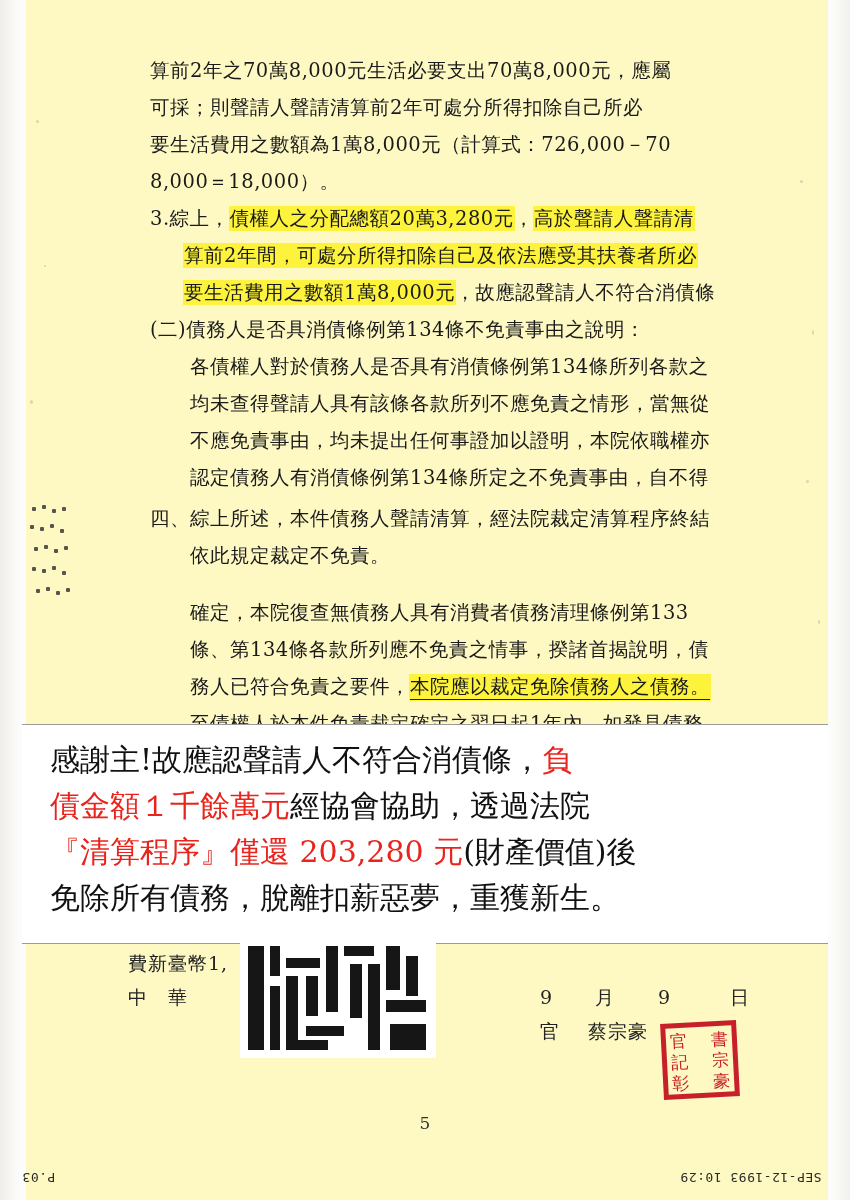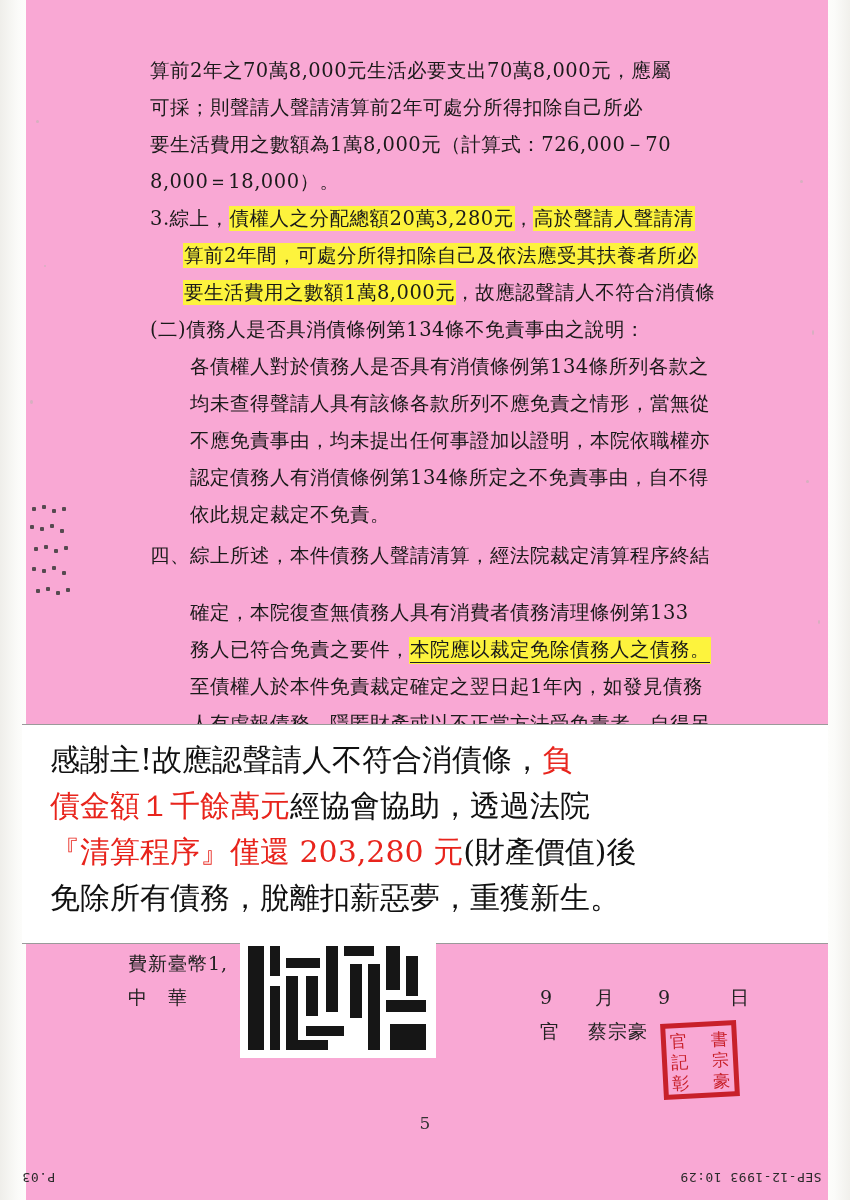--- a/index.html
+++ b/index.html
@@ -10,21 +10,21 @@
     width: 850px;
     height: 1200px;
     background: #ffffff;
     font-family: "DejaVu Serif", serif;
     position: relative;
     overflow: hidden;
   }
   .page {
     position: absolute;
     inset: 0;
-    background: #f9a8d4;
+    background: #fef9c3;
   }
   
   .scan-edge-left {
     position: absolute;
     left: 0; top: 0; bottom: 0;
     width: 26px;
     background: linear-gradient(90deg,#efeeea 0%, #fbfbf9 70%, #fdfdfb 100%);
   }
   .scan-edge-right {
     position: absolute;
@@ -273,29 +273,32 @@
     </p>
     <p class="para" style="padding-left:40px;">
       <span>均未查得聲請人具有該條各款所列不應免責之情形，當無從</span>
     </p>
     <p class="para" style="padding-left:40px;">
       <span>不應免責事由，均未提出任何事證加以證明，本院依職權亦</span>
     </p>
     <p class="para" style="padding-left:40px;">
       <span>認定債務人有消債條例第134條所定之不免責事由，自不得</span>
     </p>
-    <p class="para" style="padding-left:40px;">
-      <span>依此規定裁定不免責。</span>
-    </p>
-
     <p class="para hang2" style="margin-top:4px;">
       <span>四、</span><span>綜上所述，本件債務人聲請清算，經法院裁定清算程序終結</span>
     </p>
+
+    <p class="para" style="padding-left:40px;">
+      <span>依此規定裁定不免責。</span>
+    </p>
     <p class="para" style="padding-left:40px;margin-top:20px;">
       <span>確定，本院復查無債務人具有消費者債務清理條例第133</span>
+    </p>
+    <p class="para" style="padding-left:40px;">
+      <span>條、第134條各款所列應不免責之情事，揆諸首揭說明，債</span>
     </p>
     <p class="para" style="padding-left:40px;">
       <span>務人已符合免責之要件，</span><span class="hl ul-line">本院應以裁定免除債務人之債務。</span>
     </p>
     <p class="para" style="padding-left:40px;">
       <span>至債權人於本件免責裁定確定之翌日起1年內，如發見債務</span>
     </p>
     <p class="para" style="padding-left:40px;">
       <span>人有虛報債務、隱匿財產或以不正當方法受免責者，自得另</span>
     </p>

